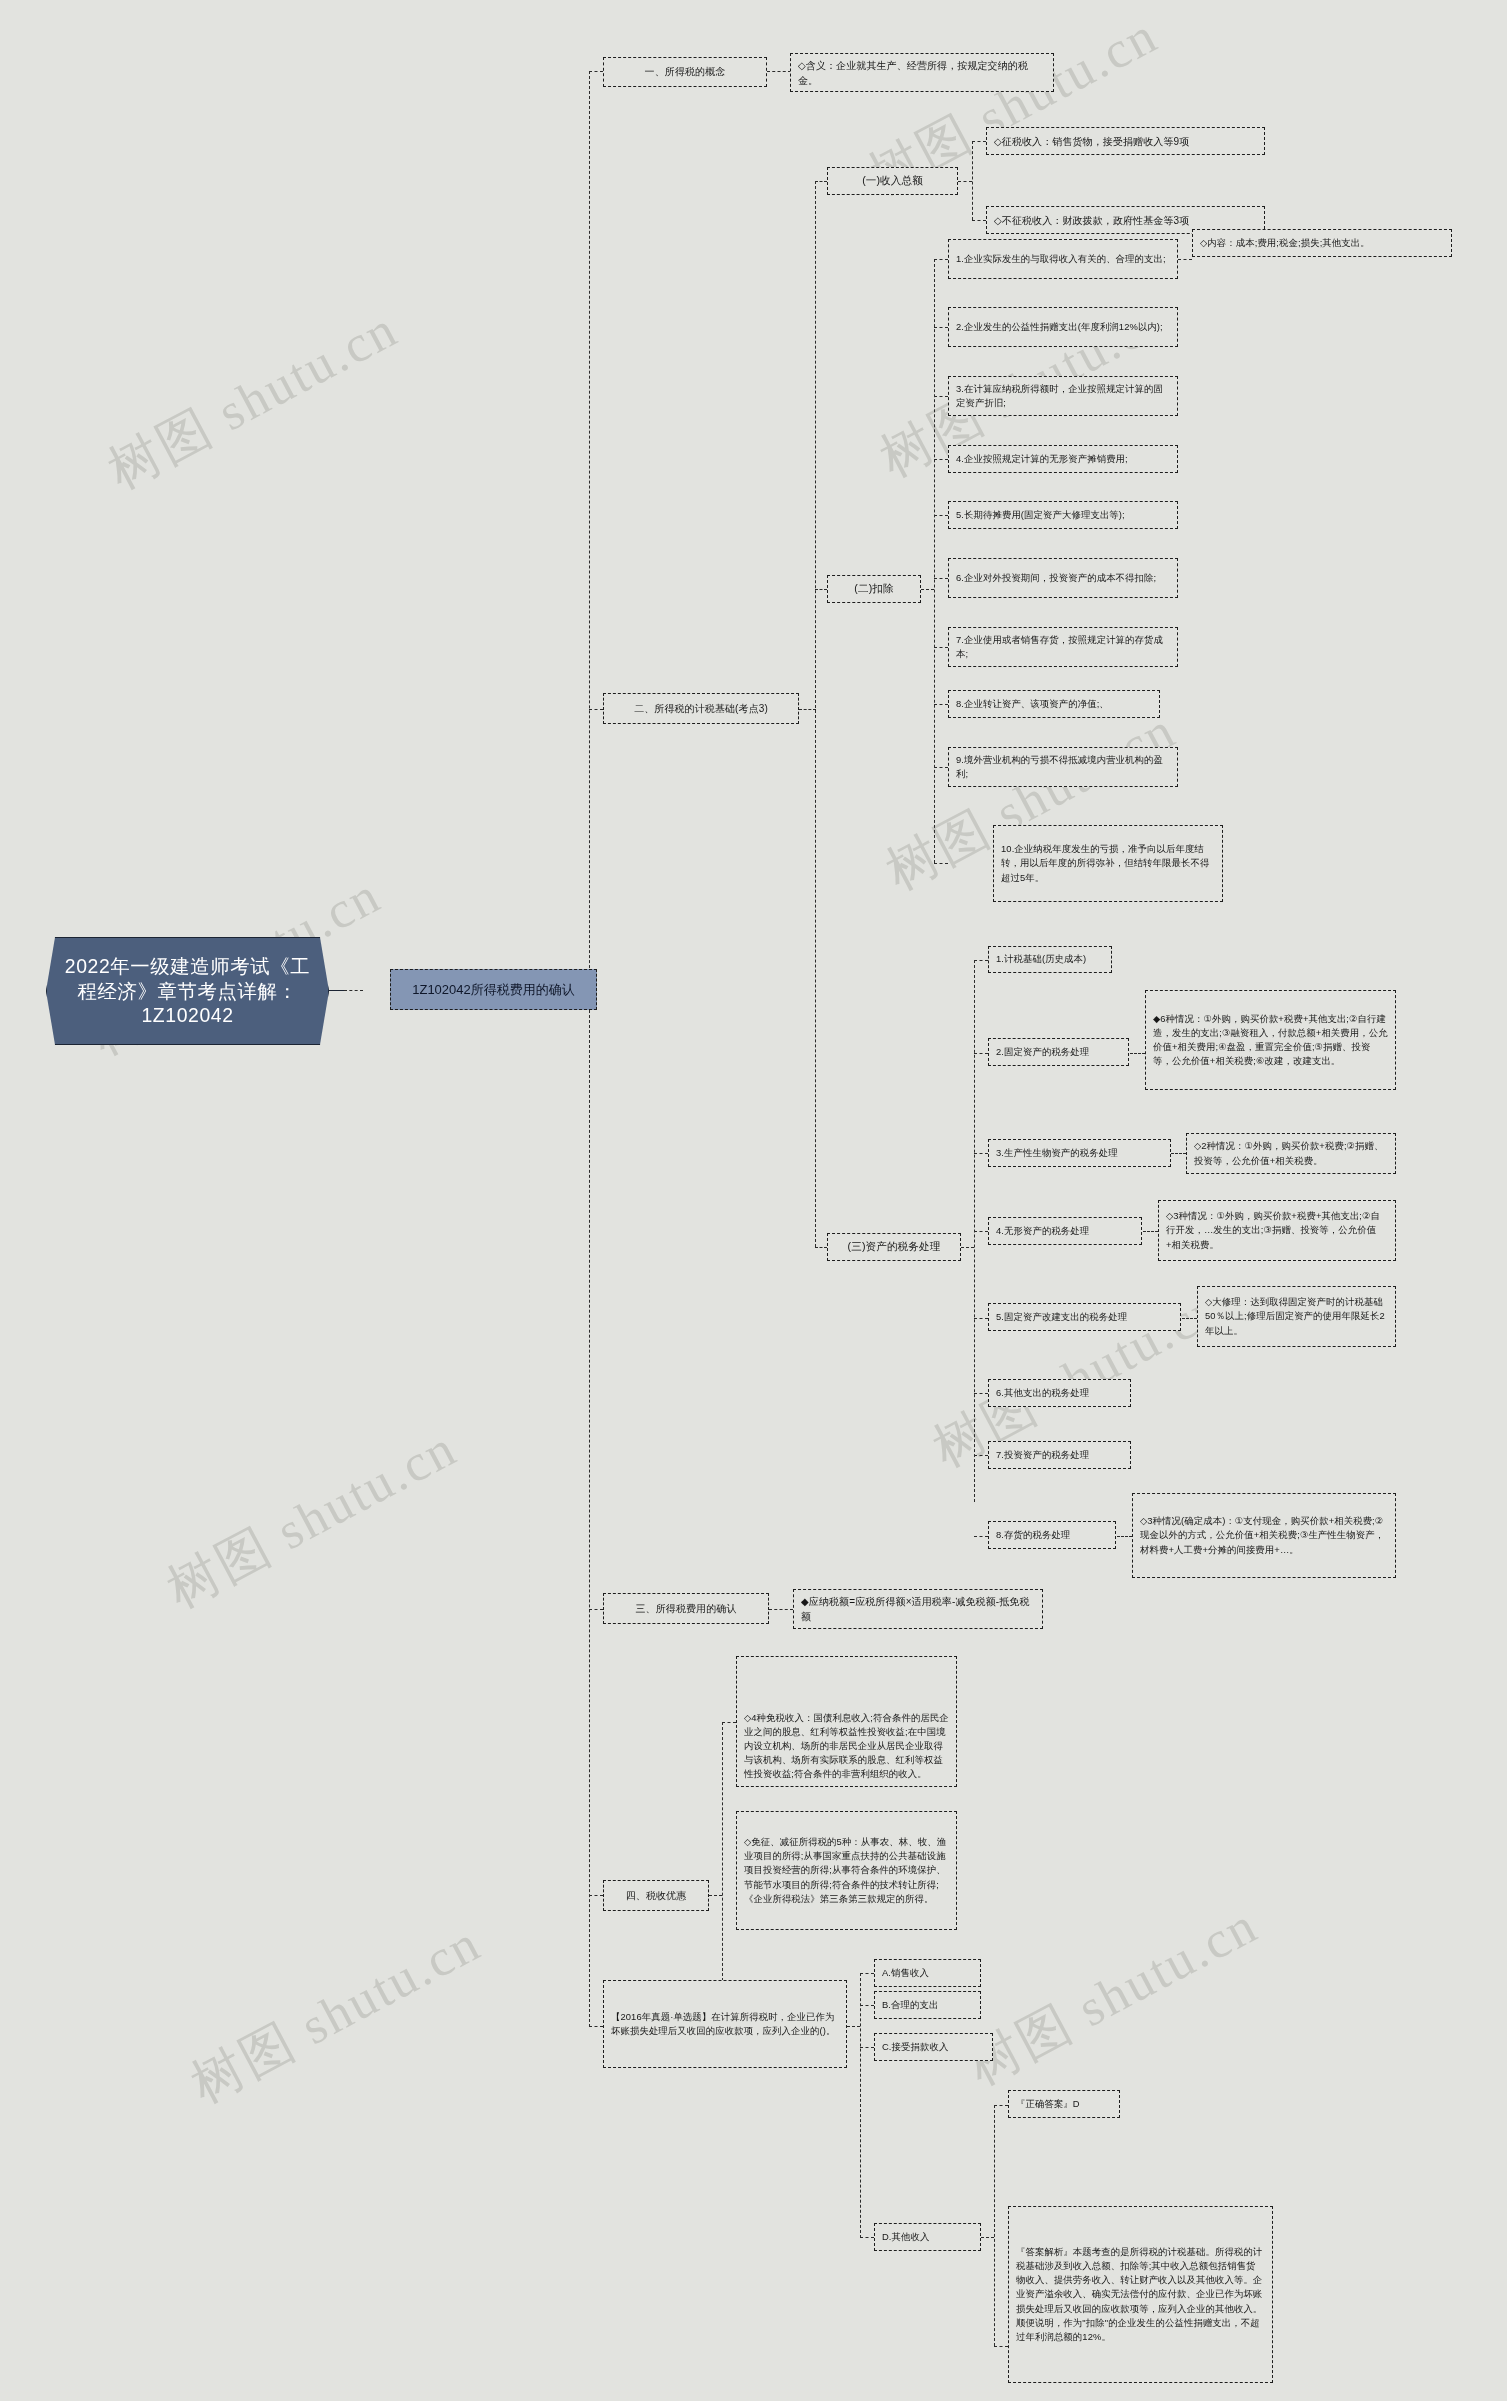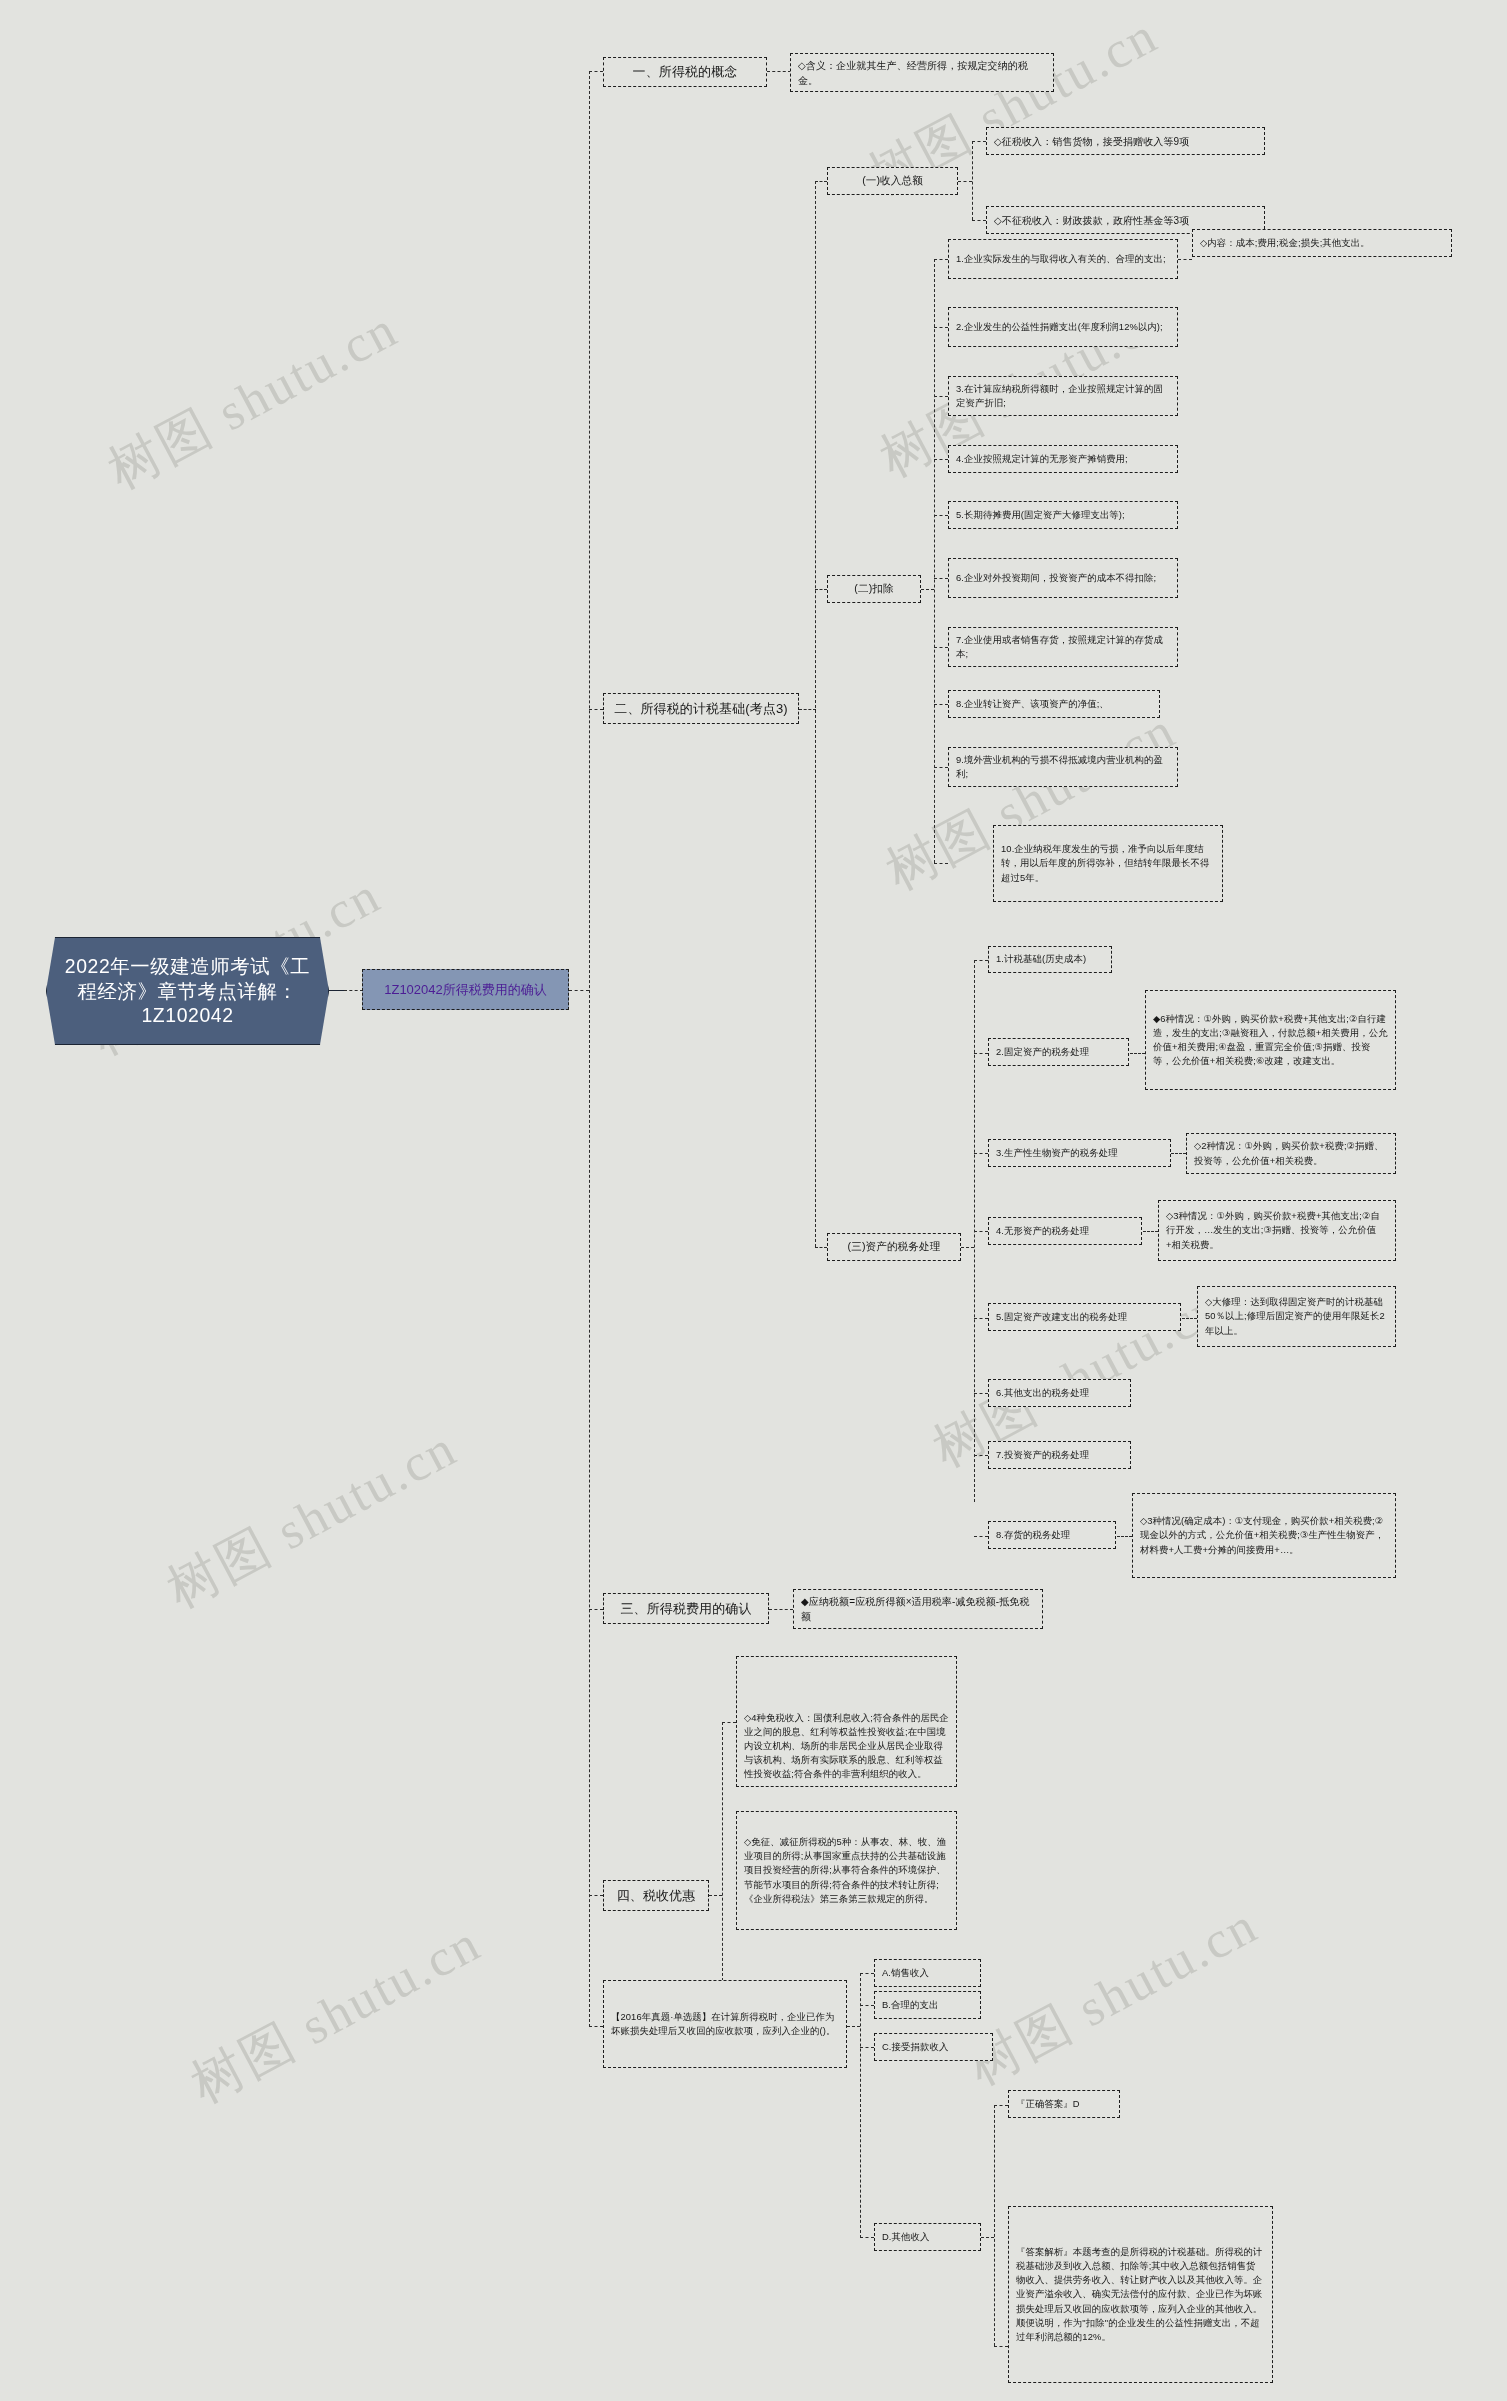--- a/index.html
+++ b/index.html
@@ -38,21 +38,21 @@
     background:#e2e3df;
     color:#171717;
     display:flex;
     align-items:center;
     padding:4.7px 7px;
     line-height:1.5;
     font-size:10px;
     letter-spacing:0.1px;
     word-break:break-all;
   }
-  .node.lvl1{ font-size:13px; justify-content:center;}
+  .node.lvl1{ font-size:10px; justify-content:center;}
   .node.lvl2{ font-size:10.6px; justify-content:center;}
   .node.small{ font-size:9.4px;}
   
   .root{
     position:absolute;
     background:#4c5f7d;
     border:1.8px solid #1b2433;
     color:#ffffff;
     font-size:19.4px;
     line-height:1.28;
@@ -63,27 +63,28 @@
     padding:8.2px 15.3px;
     box-sizing:border-box;
     clip-path:polygon(3.2% 0, 96.8% 0, 100% 50%, 96.8% 100%, 3.2% 100%, 0 50%);
     letter-spacing:0.6px;
     z-index:5;
   }
   .topic1{
     position:absolute;
     background:#8496b4;
     border:1.2px dashed #1d1d1d;
-    color:#4c1d95;
+    color:#0f172a;
     font-size:13px;
     display:flex;align-items:center;justify-content:center;
     box-sizing:border-box;
     padding:4.7px 8.2px;
     text-align:center;
     z-index:4;
+    margin-left:28px;
   }
   .stub{position:absolute;border-top:1.2px solid #1b2433;height:0;}
 </style>
 </head>
 <body>
 
 <div class="wm" style="left:94px;top:365px;">树图 shutu.cn</div>
 <div class="wm" style="left:866px;top:353px;">树图 shutu.cn</div>
 <div class="wm" style="left:77px;top:931px;">树图 shutu.cn</div>
 <div class="wm" style="left:872px;top:766px;">树图 shutu.cn</div>

